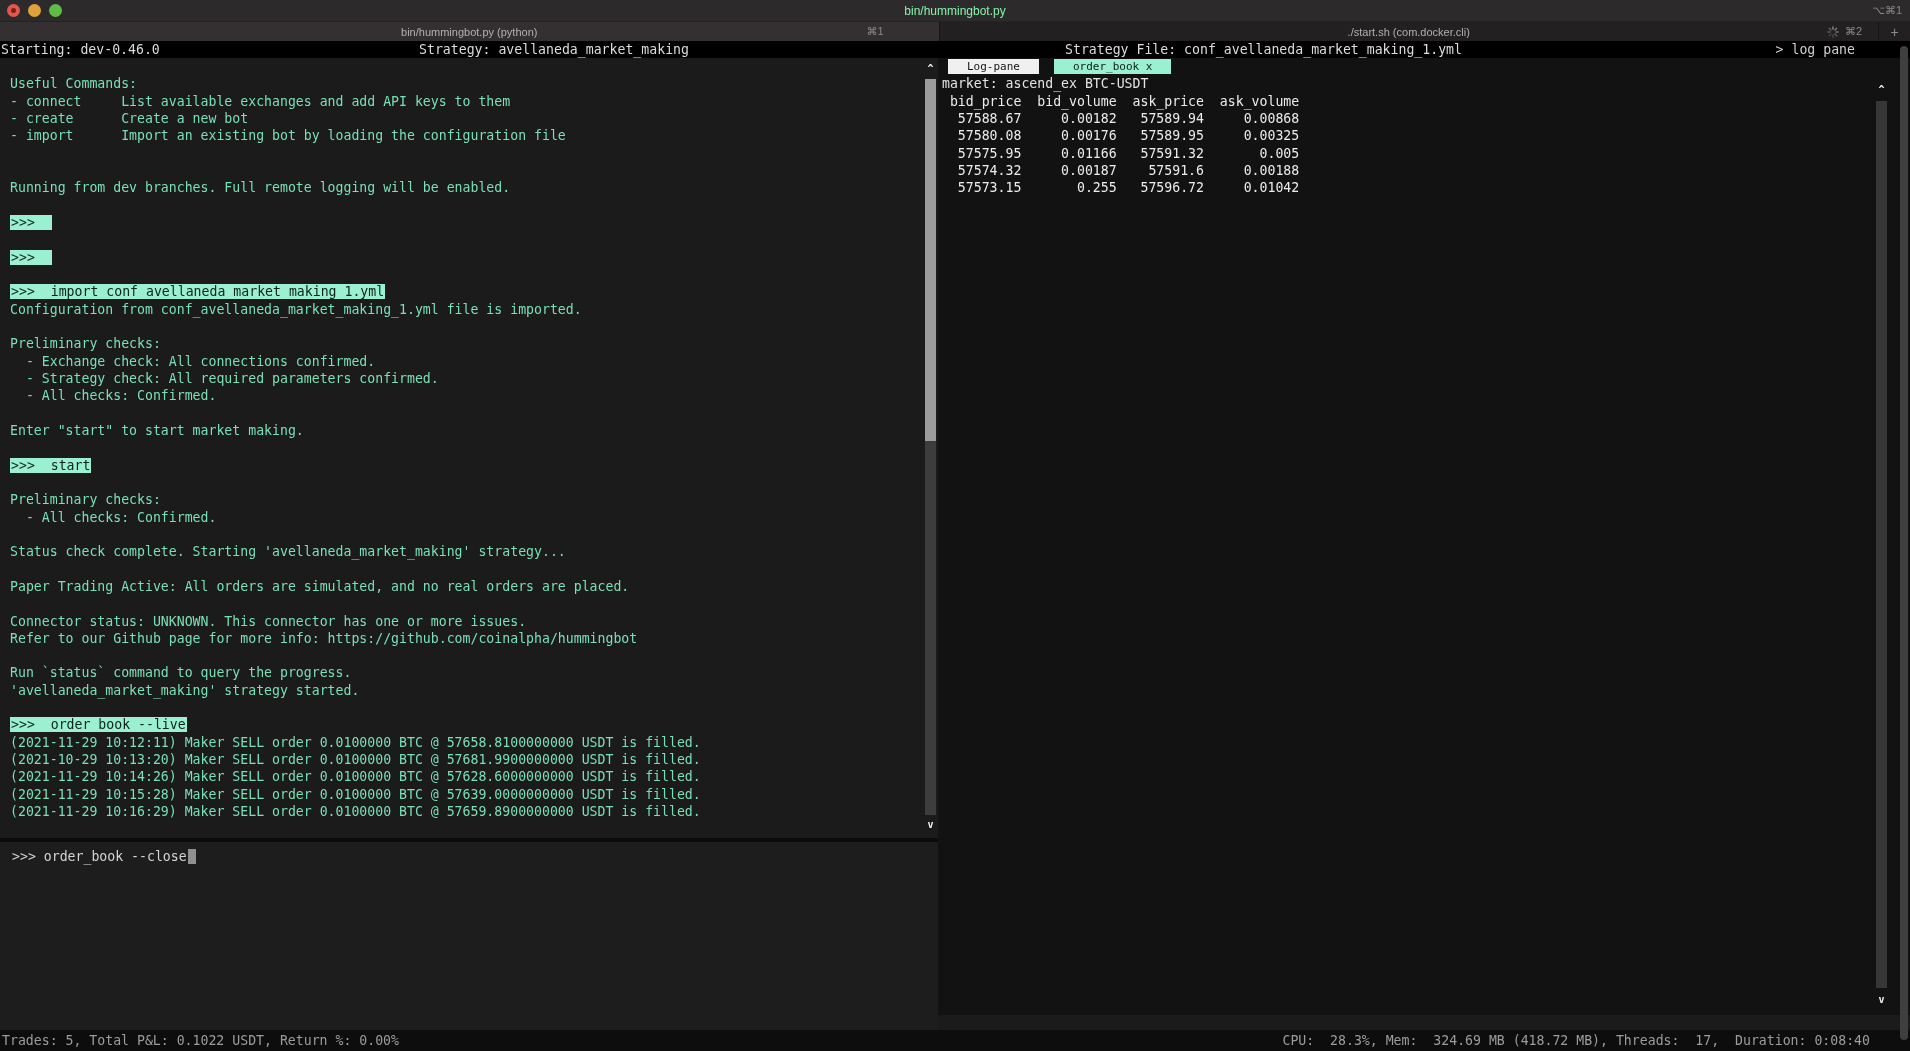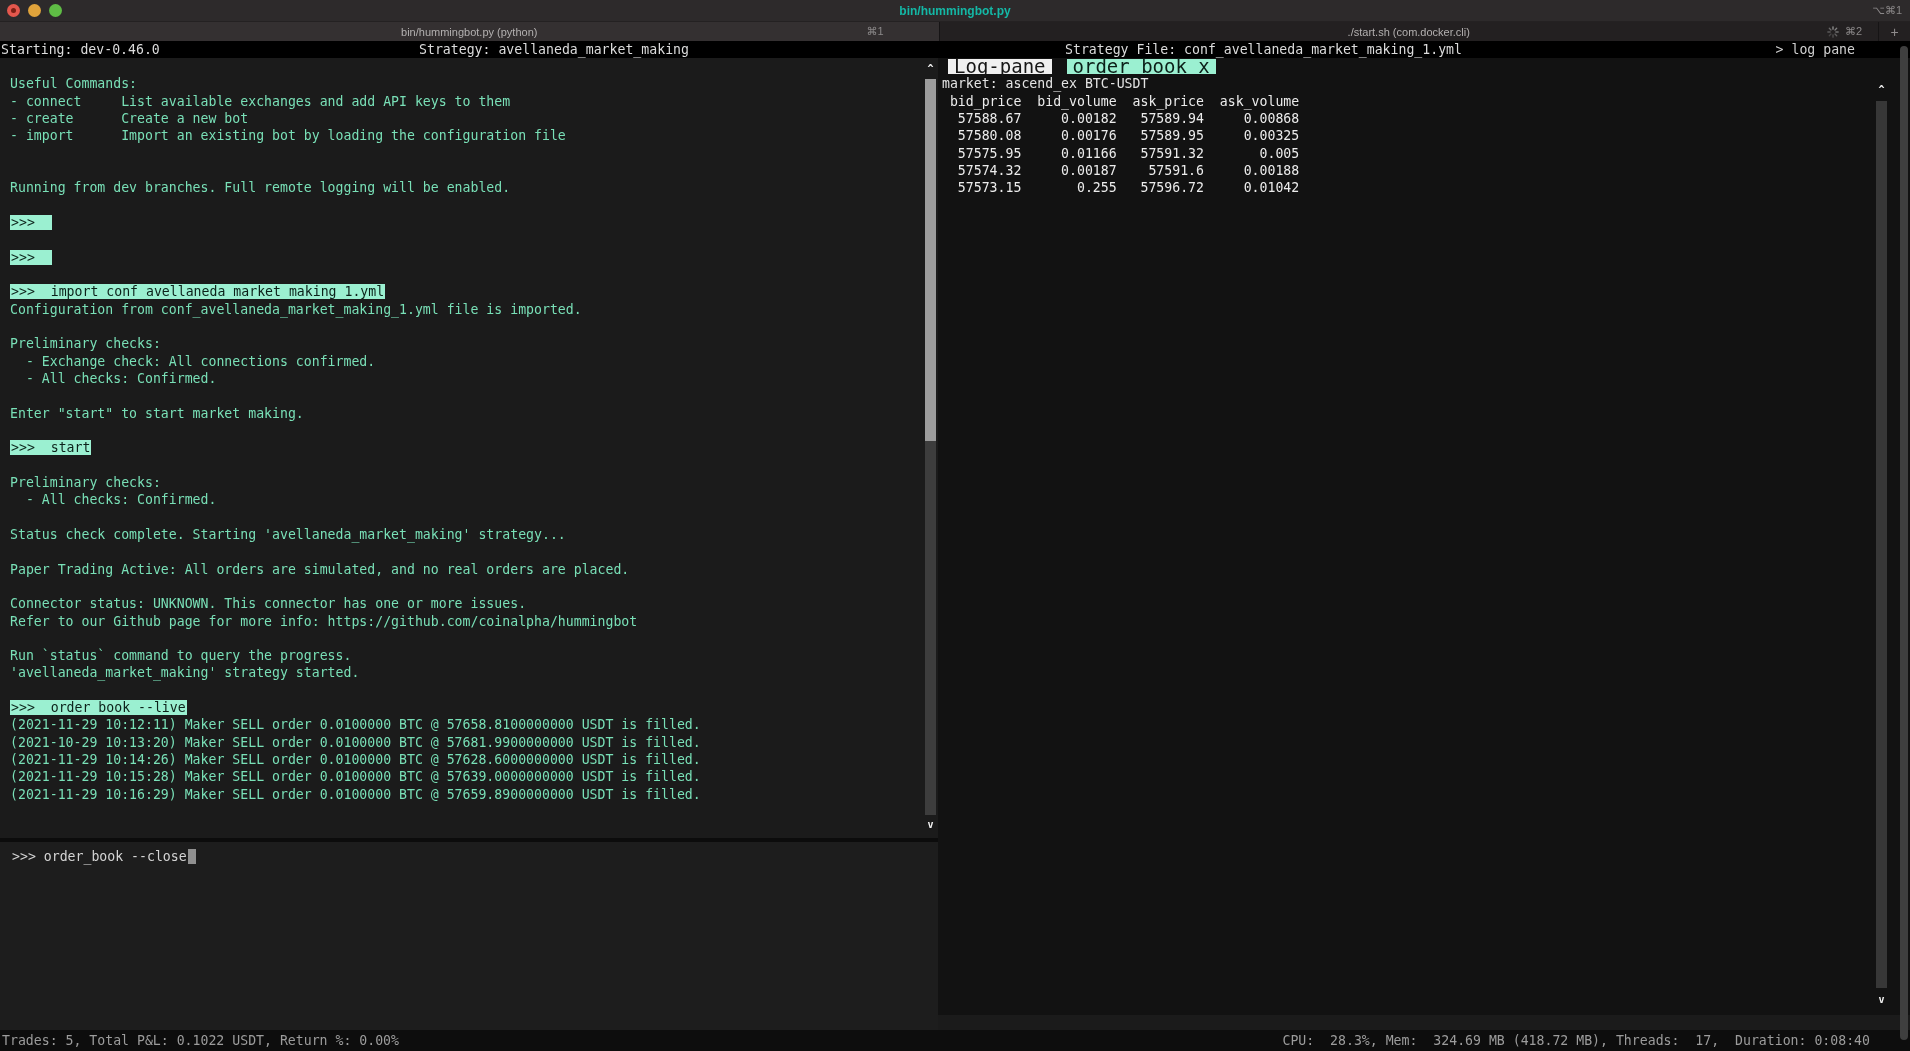--- a/index.html
+++ b/index.html
@@ -7,21 +7,21 @@
           font-family:"DejaVu Sans Mono",monospace;}
   
   .titlebar{position:relative;height:21px;background:#2d2a2b;display:flex;align-items:center;
             font-family:"Liberation Sans",sans-serif;}
   .traffic{position:absolute;left:7px;top:4px;display:flex;gap:8px;}
   .tl{width:13px;height:13px;border-radius:50%;display:inline-block;position:relative;}
   .tl.red{background:#e4574d;}
   .tl.red::after{content:"";position:absolute;left:4px;top:4px;width:5px;height:5px;border-radius:50%;background:#7c1f14;}
   .tl.yellow{background:#e0a33b;}
   .tl.green{background:#5fbd45;}
-  .win-title{position:absolute;left:50%;transform:translateX(-50%);color:#14b8a6;font-size:12px;font-weight:700;white-space:nowrap;}
+  .win-title{position:absolute;left:50%;transform:translateX(-50%);color:#86efac;font-size:12px;font-weight:400;white-space:nowrap;}
   .win-shortcut{position:absolute;right:8px;color:#8b8889;font-size:11px;}
   .tabbar{height:19px;background:#211e1f;display:flex;border-top:1px solid #242122;
           font-family:"Liberation Sans",sans-serif;}
   .term-tab{flex:1;position:relative;display:flex;align-items:center;justify-content:center;}
   .term-tab.active{background:#343031;}
   .term-tab.inactive{background:#232021;border-left:1px solid #161415;}
   .tab-title{color:#b3b0b0;font-size:11px;white-space:nowrap;}
   .tab-shortcut{color:#8b8889;font-size:11px;}
   .tab-right{position:absolute;right:16px;display:flex;align-items:center;gap:6px;}
   .tab1 .tab-shortcut{position:absolute;right:55px;}
@@ -39,21 +39,21 @@
   .output-pane{position:relative;height:780px;background:#1b1b1b;overflow:hidden;}
   .output-lines{padding-left:10px;}
   .line{height:17.333px;line-height:17.333px;font-size:13.2px;color:#79e0b7;white-space:pre;}
   .cmd{background:#9bf0d1;color:#0c221a;padding:0 1px;}
   .pane-sep{height:4px;background:#0c0c0c;}
   .input-pane{flex:1;background:#1d1d1d;padding:7px 0 0 12px;font-size:13.2px;color:#d4d4d4;white-space:pre;}
   .cursor{display:inline-block;width:8px;height:15px;background:#909090;margin-left:1px;vertical-align:text-bottom;}
   .right-col{flex:1;background:#1b1b1b;display:flex;flex-direction:column;}
   .right-inner{position:relative;height:957px;background:#121212;padding-left:4px;box-sizing:border-box;}
   .rtabs{height:17.333px;display:flex;align-items:center;}
-  .rtab{font-size:19px;line-height:15px;padding:0 6px;white-space:pre;}
+  .rtab{font-size:11px;line-height:15px;padding:0 19px;white-space:pre;}
   .rtab.white{background:#f0f0f0;color:#161616;margin-left:6px;}
   .rtab.mint{background:#9bf0d1;color:#0b1f18;margin-left:15px;}
   .market-line{font-size:13.2px;line-height:17.333px;color:#e4e4e4;white-space:pre;}
   .ob-grid{display:grid;grid-template-columns:10ch 12ch 11ch 12ch;font-size:13.2px;line-height:17.333px;color:#ececec;}
   .ob-cell{text-align:right;white-space:pre;}
   
   .vscroll{position:absolute;top:0;bottom:0;width:13px;}
   .vscroll.left{right:1px;}
   .vscroll.rightpane{right:22px;}
   .sb-arrow{position:absolute;left:0;width:13px;text-align:center;color:#f2f2f2;font-size:10px;font-weight:700;line-height:13px;}
@@ -140,20 +140,21 @@
               <div class="line"></div>
               <div class="line"><span class="cmd">&gt;&gt;&gt;  </span></div>
               <div class="line"></div>
               <div class="line"><span class="cmd">&gt;&gt;&gt;  </span></div>
               <div class="line"></div>
               <div class="line"><span class="cmd">&gt;&gt;&gt;  import conf_avellaneda_market_making_1.yml</span></div>
               <div class="line">Configuration from conf_avellaneda_market_making_1.yml file is imported.</div>
               <div class="line"></div>
               <div class="line">Preliminary checks:</div>
               <div class="line">  - Exchange check: All connections confirmed.</div>
+              <div class="line">  - Strategy check: All required parameters confirmed.</div>
               <div class="line">  - All checks: Confirmed.</div>
               <div class="line"></div>
               <div class="line">Enter "start" to start market making.</div>
               <div class="line"></div>
               <div class="line"><span class="cmd">&gt;&gt;&gt;  start</span></div>
               <div class="line"></div>
               <div class="line">Preliminary checks:</div>
               <div class="line">  - All checks: Confirmed.</div>
               <div class="line"></div>
               <div class="line">Status check complete. Starting 'avellaneda_market_making' strategy...</div>

